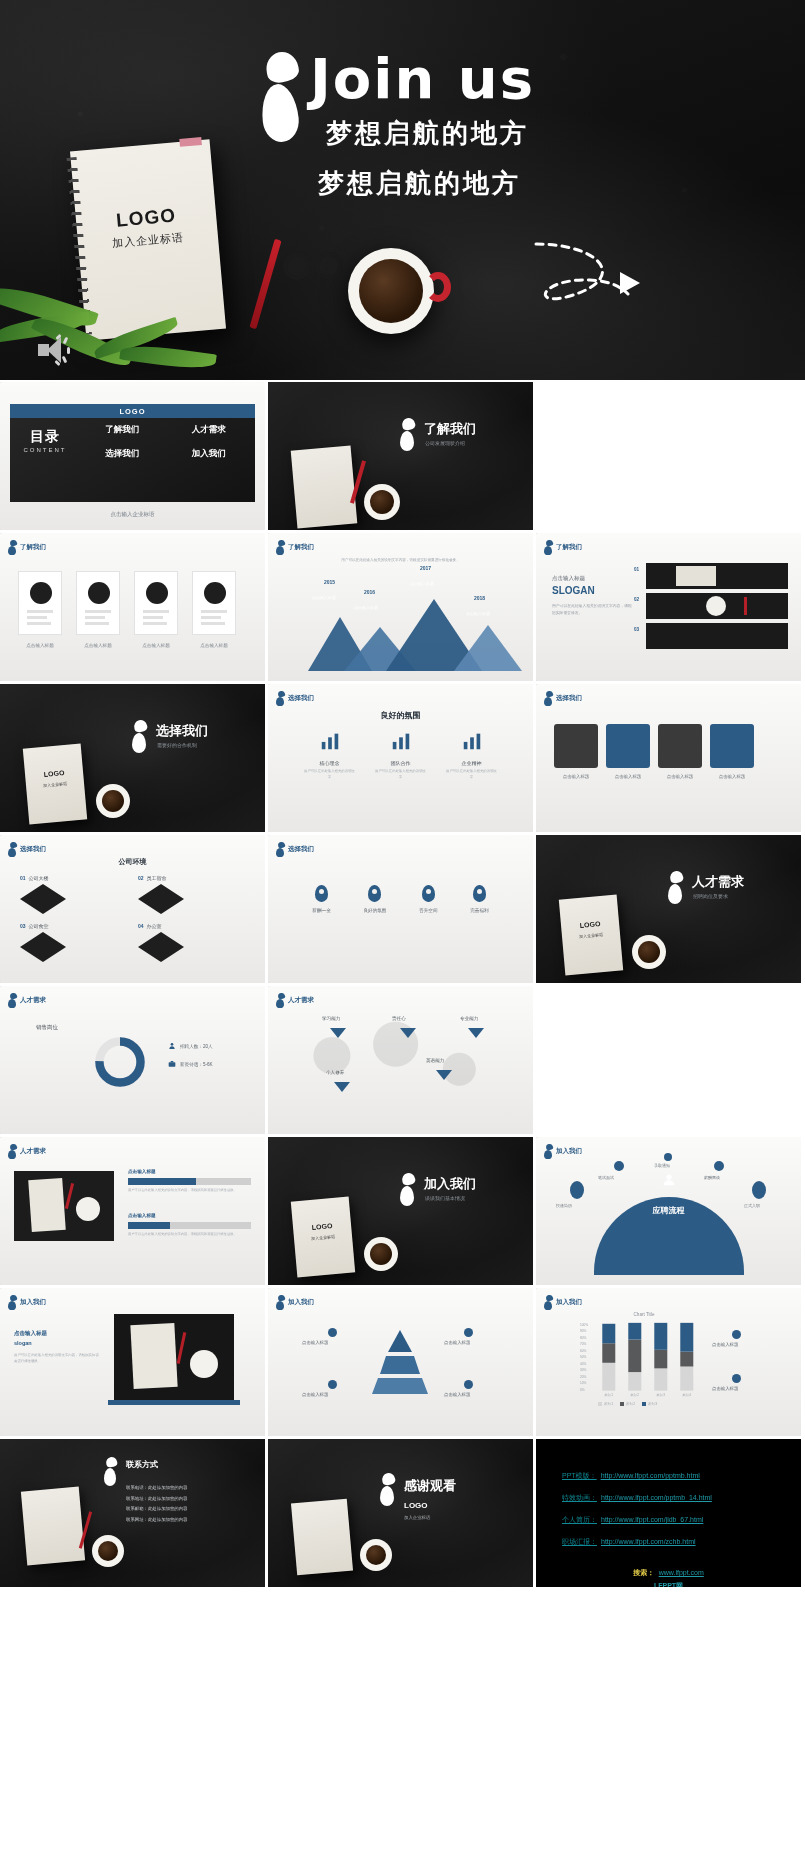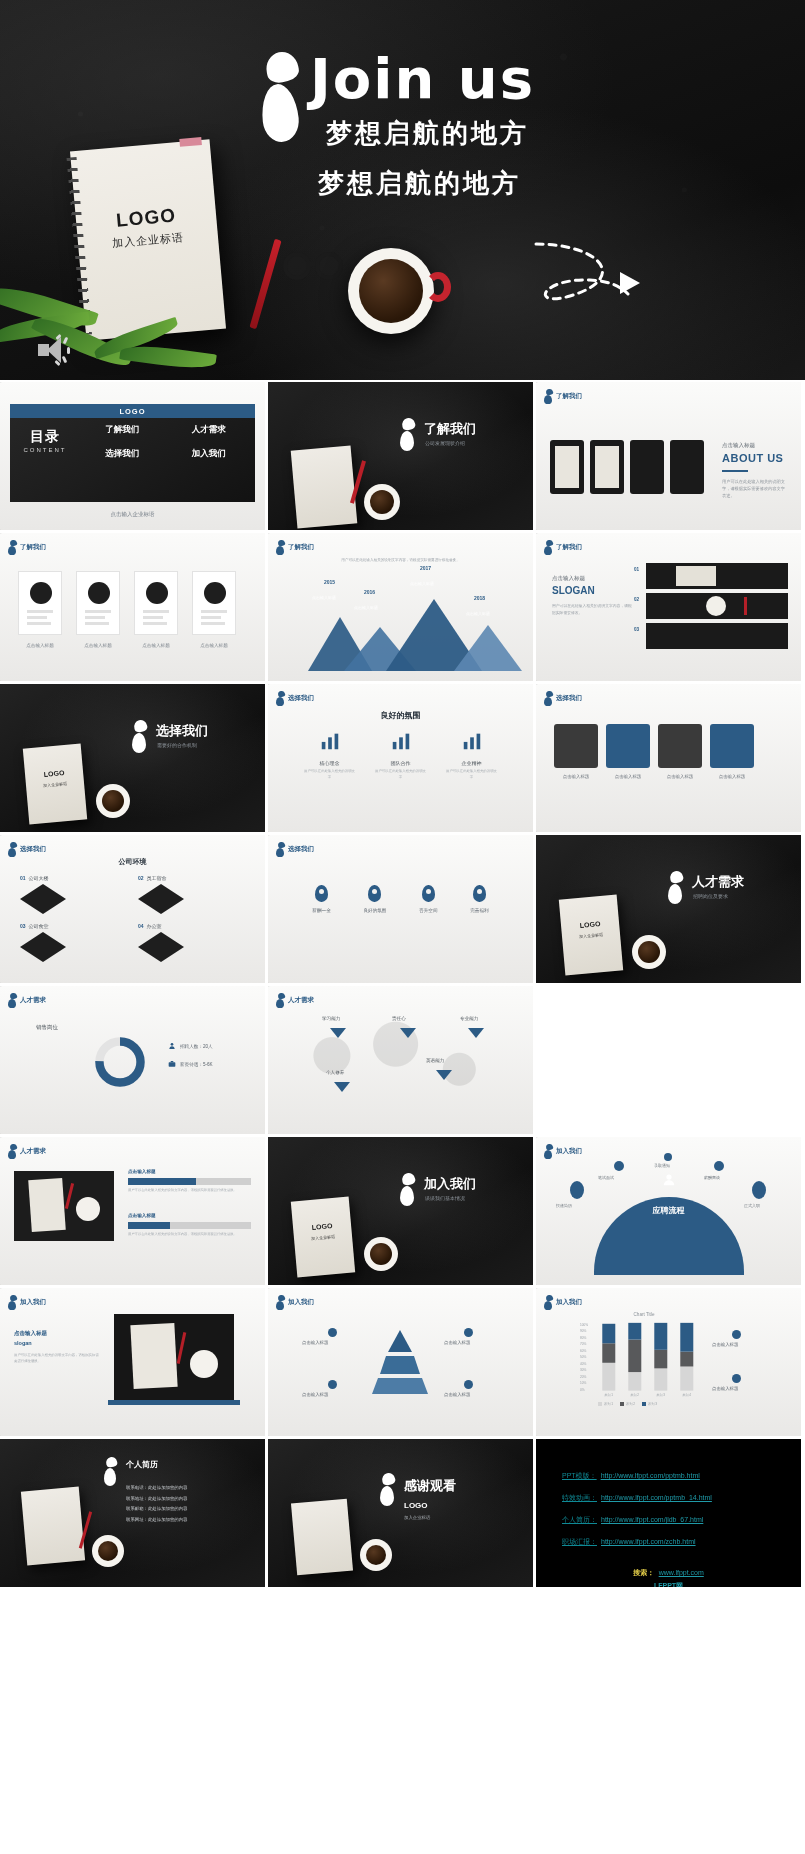--- a/index.html
+++ b/index.html
@@ -229,41 +229,20 @@
         </div>
         <div class="bigcn" style="position:absolute;left:156px;top:38px">了解我们</div>
         <div class="smalldesc" style="position:absolute;left:157px;top:58px">公司发展现状介绍</div>
         <div style="position:absolute;left:26px;top:66px;width:60px;height:78px;background:linear-gradient(175deg,#efece6,#ddd9cf);transform:rotate(-5deg);box-shadow:3px 5px 12px rgba(0,0,0,.7)"></div>
         <div style="position:absolute;left:96px;top:102px;width:36px;height:36px;border-radius:50%;background:#f6f4ef">
           <div style="position:absolute;inset:6px;border-radius:50%;background:radial-gradient(circle at 38% 34%,#573820,#271506 70%)"></div>
         </div>
         <div style="position:absolute;left:88px;top:78px;width:4px;height:44px;background:#b91f28;transform:rotate(16deg)"></div>
       </div>
 
-      <div class="thumb paper">
-        <div class="tag">
-          <div class="dropicon">
-              <div class="a"></div>
-              <div class="b"></div>
-            </div>
-          <div class="tl">了解我们</div>
-        </div>
-        <div style="position:absolute;left:14px;top:58px;width:34px;height:54px;background:#1a1a1a;border-radius:3px">
-          <div style="position:absolute;left:5px;top:6px;width:24px;height:42px;background:#e8e5dd"></div>
-          </div>
-        <div style="position:absolute;left:54px;top:58px;width:34px;height:54px;background:#1a1a1a;border-radius:3px">
-          <div style="position:absolute;left:5px;top:6px;width:24px;height:42px;background:#e8e5dd"></div>
-          </div>
-        <div style="position:absolute;left:94px;top:58px;width:34px;height:54px;background:#1a1a1a;border-radius:3px"></div>
-        <div style="position:absolute;left:134px;top:58px;width:34px;height:54px;background:#1a1a1a;border-radius:3px"></div>
-        <div style="position:absolute;left:186px;top:60px;font-size:5.5px;color:#5b646d">点击输入标题</div>
-        <div style="position:absolute;left:186px;top:70px;font-size:11px;font-weight:700;color:#2c5b85;letter-spacing:.5px">ABOUT US</div>
-        <div style="position:absolute;left:186px;top:88px;width:26px;height:2px;background:#2c5b85"></div>
-        <div style="position:absolute;left:186px;top:96px;width:66px;font-size:4.2px;line-height:1.7;color:#8d949b">用户可以在此处输入相关的说明文字，请根据实际需要修改内容文字表述。</div>
-      </div>
     </div>
 
     <div class="row">
 
       <div class="thumb paper">
         <div class="tag">
           <div class="dropicon">
               <div class="a"></div>
               <div class="b"></div>
             </div>
@@ -762,21 +741,21 @@
       </div>
     </div>
 
     <div class="row">
 
       <div class="thumb dark">
         <div style="position:absolute;left:104px;top:18px;width:14px;height:30px">
           <div style="position:absolute;left:2px;top:0;width:11px;height:10px;background:#fff;border-radius:60% 60% 50% 50%/70% 70% 40% 40%;transform:rotate(-14deg)"></div>
           <div style="position:absolute;left:0;top:11px;width:12px;height:18px;background:#fff;border-radius:50% 50% 50% 50%/60% 60% 40% 40%"></div>
         </div>
-        <div style="position:absolute;left:126px;top:20px;font-size:8px;font-weight:700;color:#fff">个人简历</div>
+        <div style="position:absolute;left:126px;top:20px;font-size:8px;font-weight:700;color:#fff">联系方式</div>
         <div style="position:absolute;left:126px;top:44px;font-size:4.4px;color:#cfd3d7;line-height:2.4">
           <div>联系电话：此处添加加您的内容</div>
           <div>联系地址：此处添加加您的内容</div>
           <div>联系邮箱：此处添加加您的内容</div>
           <div>联系网址：此处添加加您的内容</div>
         </div>
         <div style="position:absolute;left:24px;top:50px;width:58px;height:74px;background:linear-gradient(175deg,#efece6,#ddd9cf);transform:rotate(-5deg);box-shadow:3px 5px 12px rgba(0,0,0,.7)"></div>
         <div style="position:absolute;left:92px;top:96px;width:32px;height:32px;border-radius:50%;background:#f6f4ef">
           <div style="position:absolute;inset:6px;border-radius:50%;background:radial-gradient(circle at 38% 34%,#573820,#271506 70%)"></div>
         </div>

